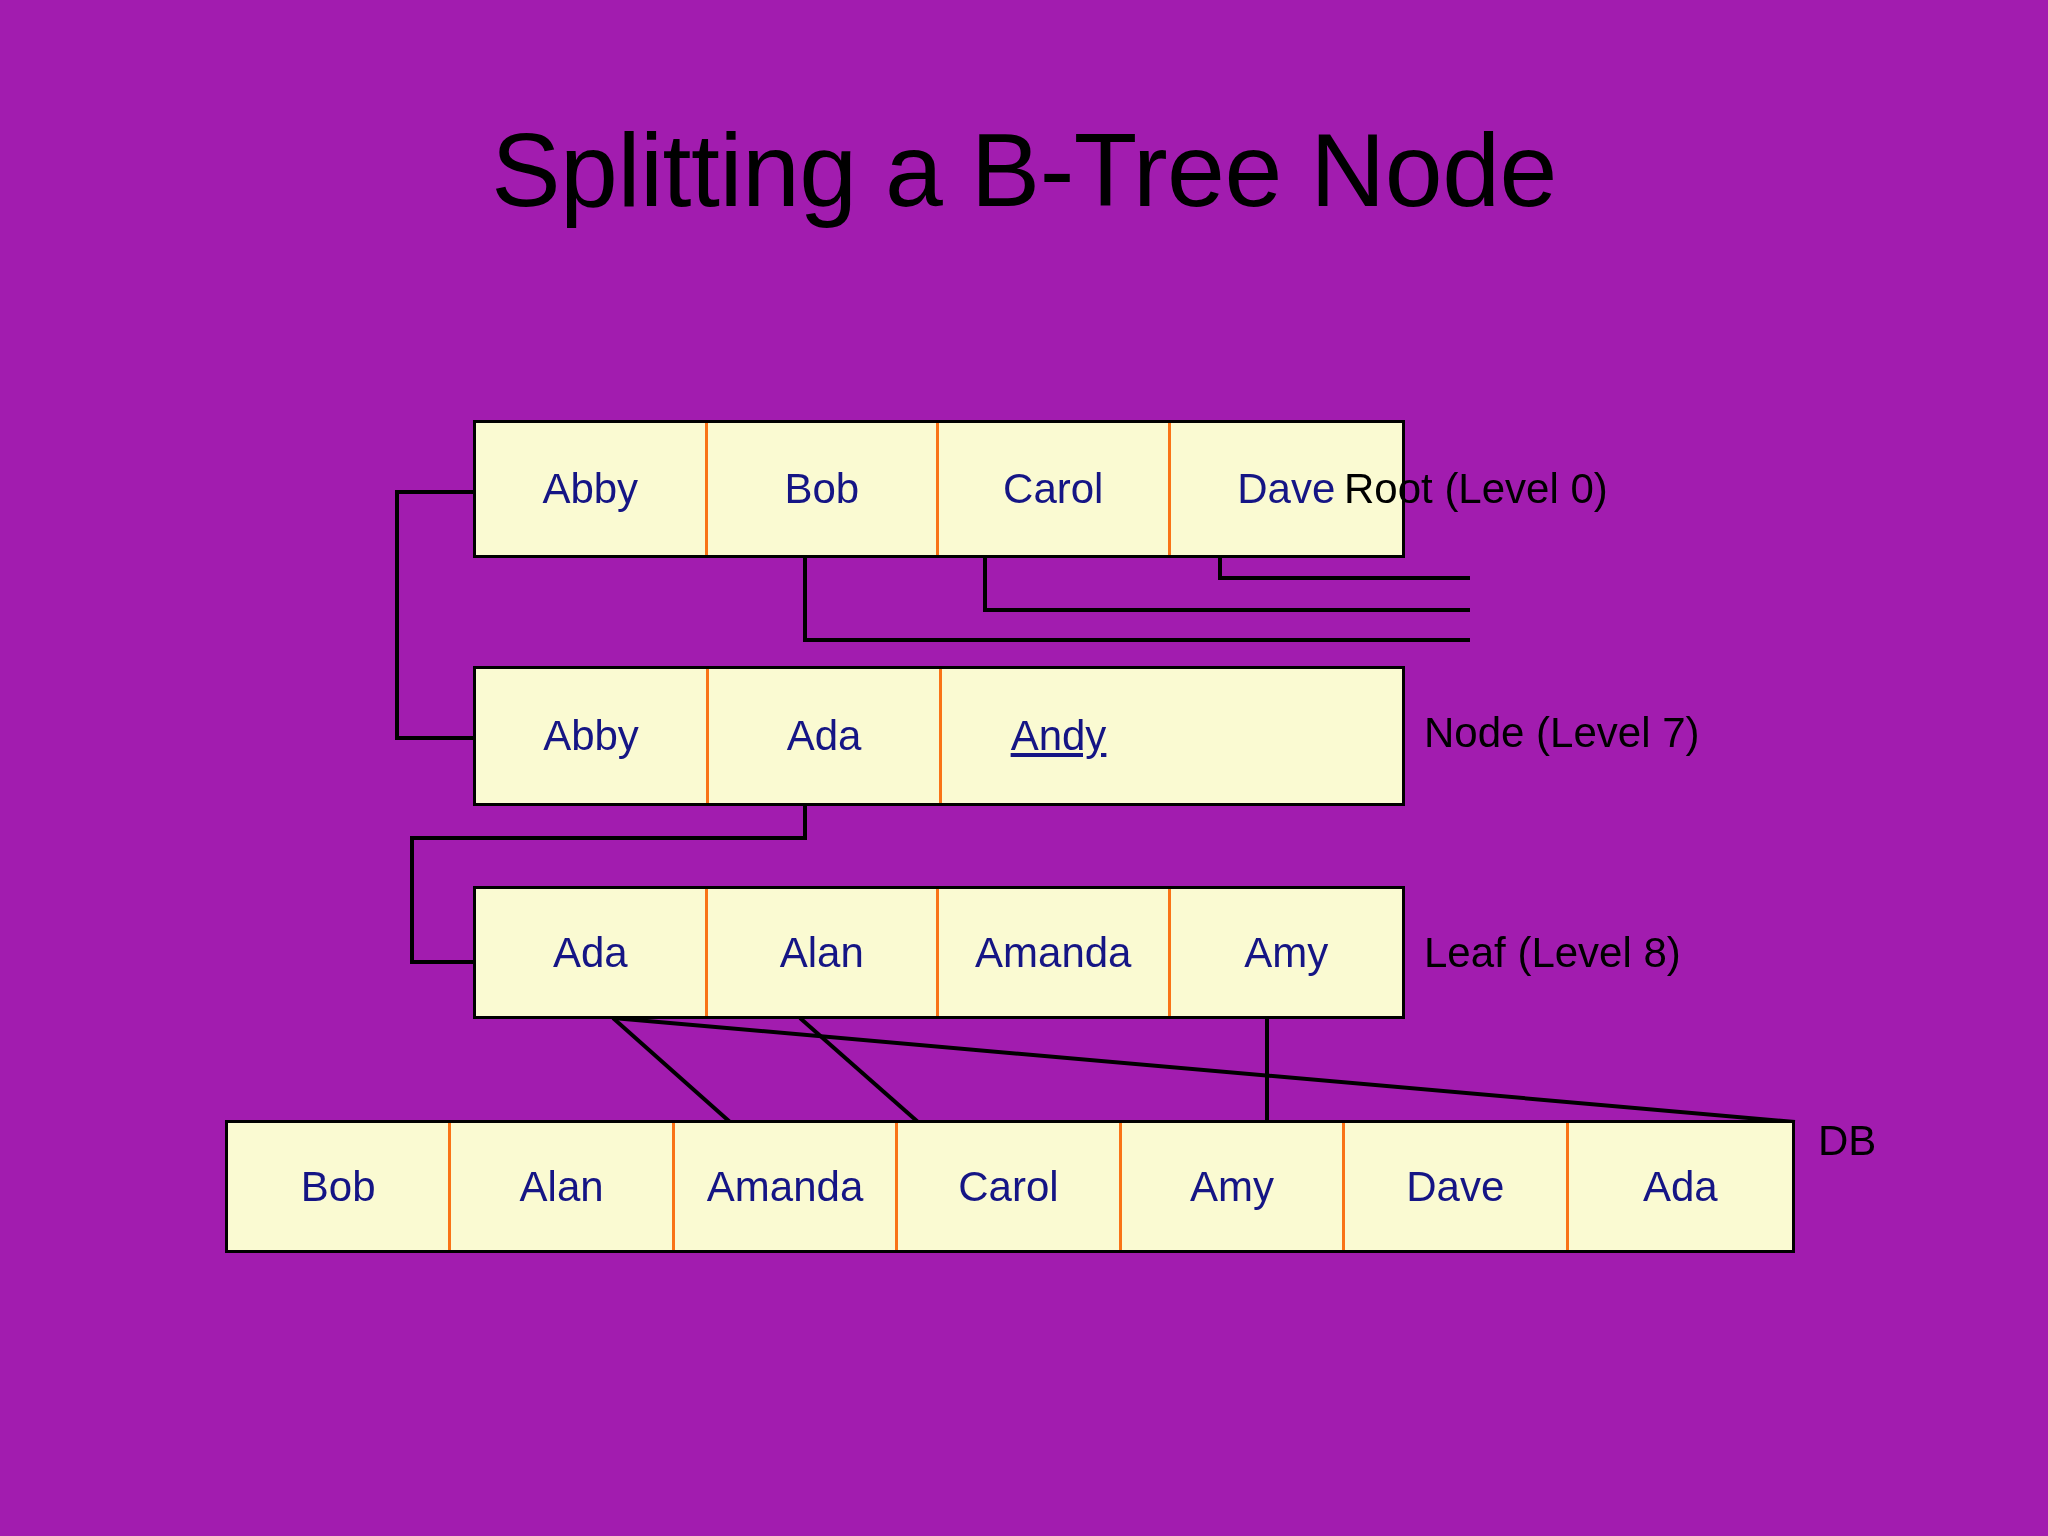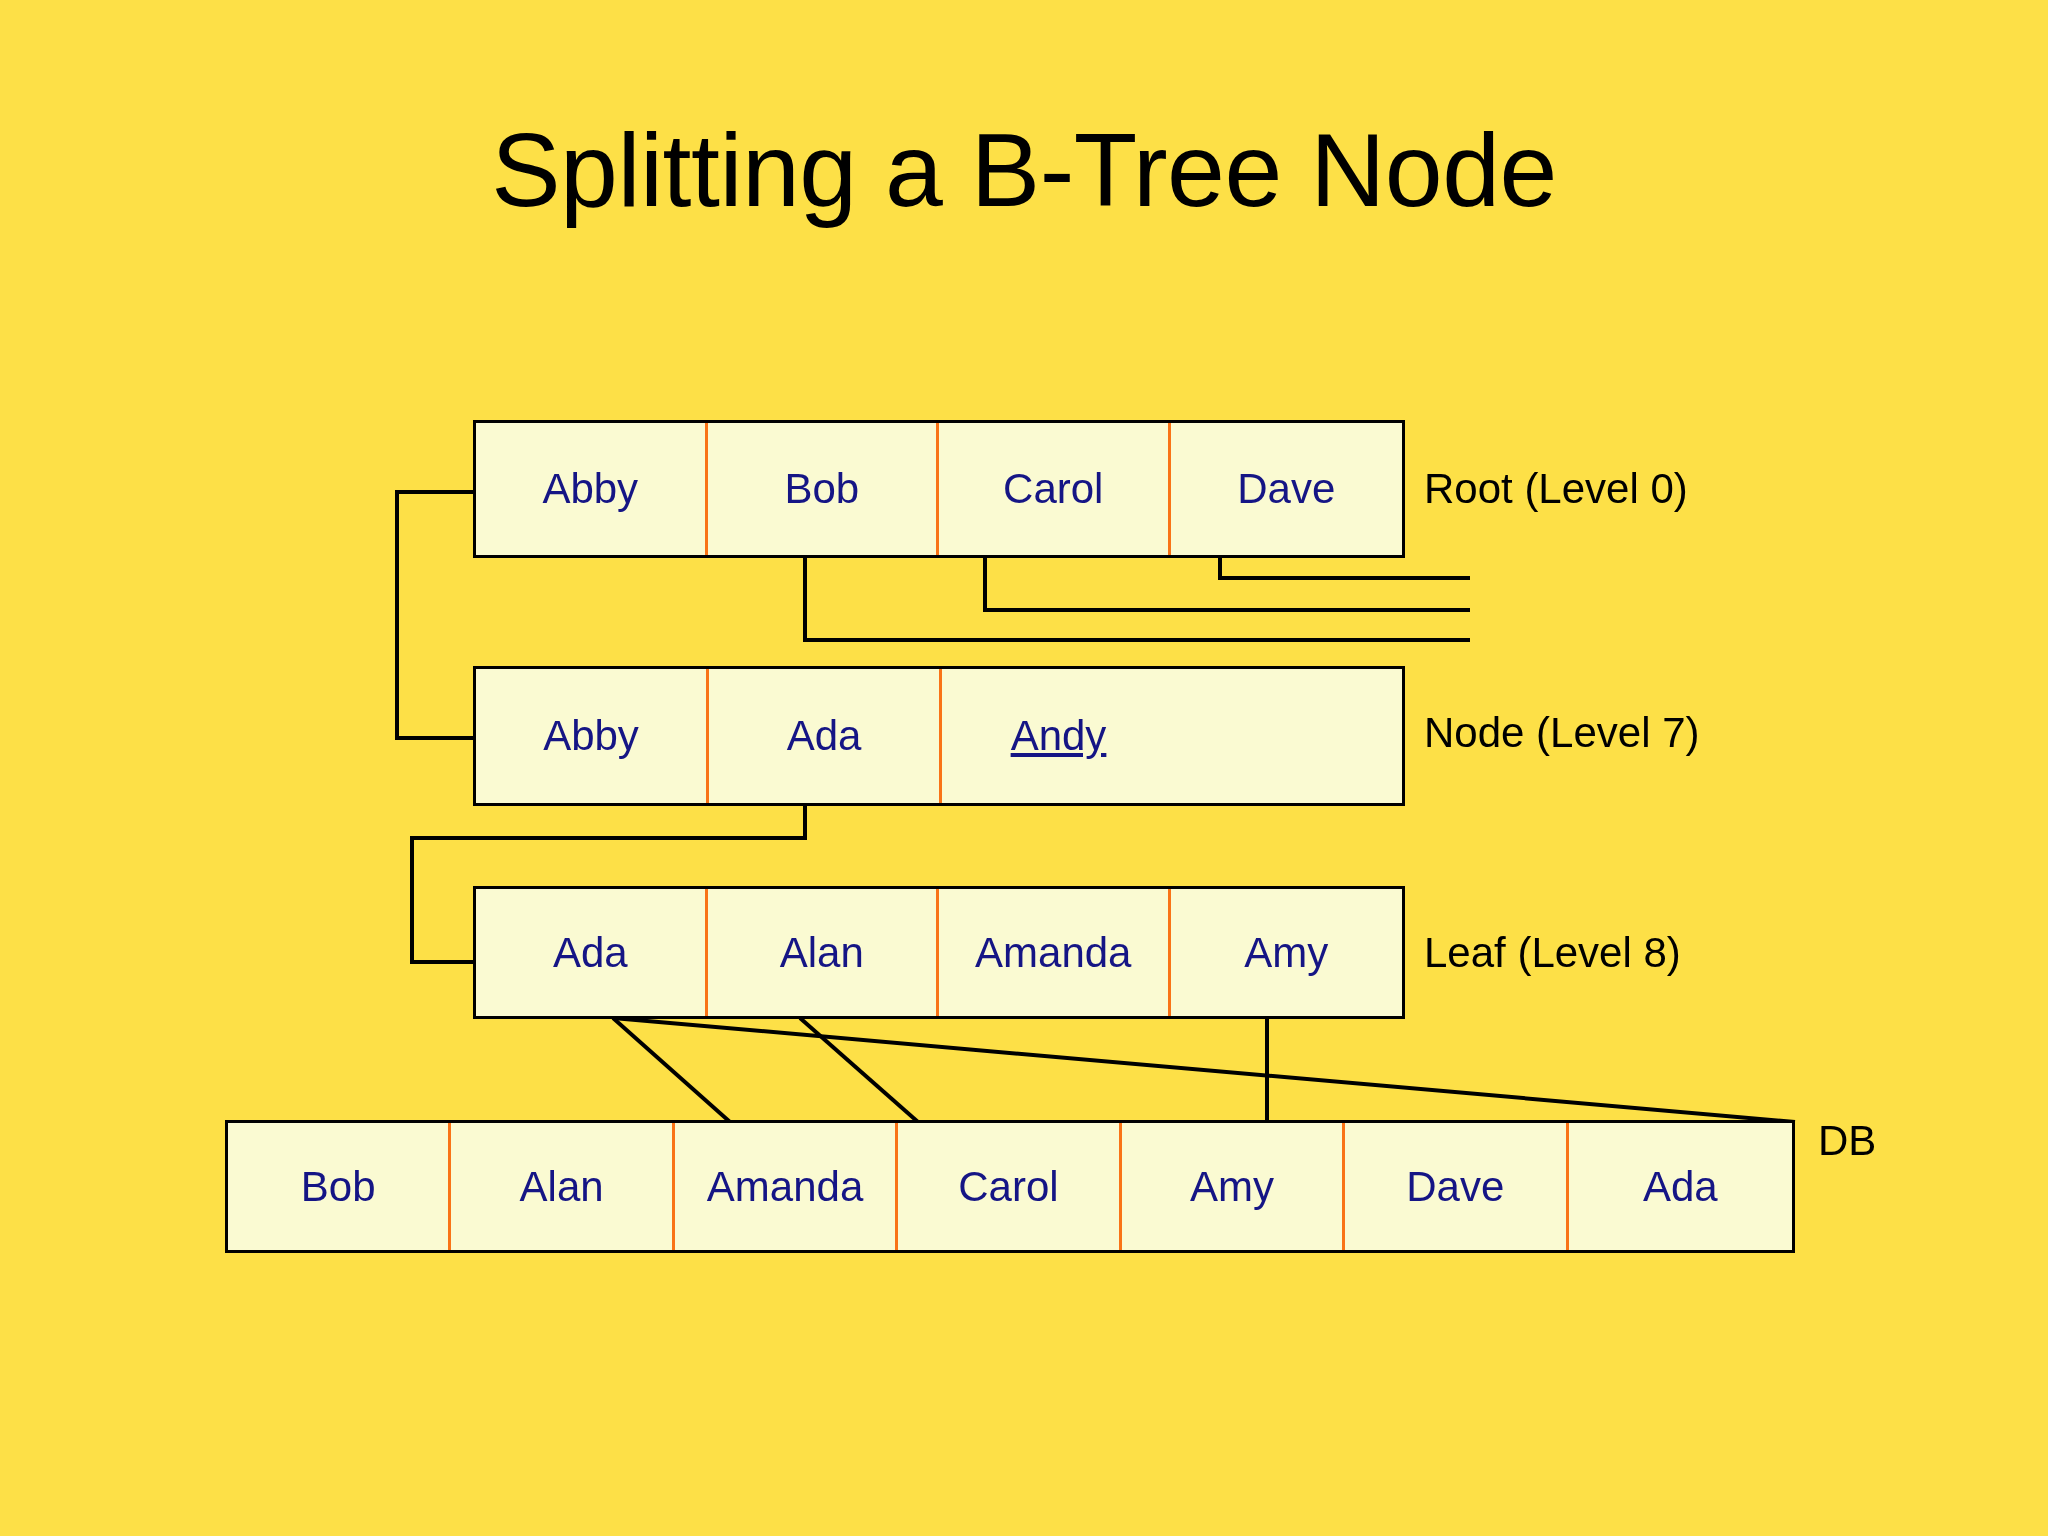--- a/index.html
+++ b/index.html
@@ -10,21 +10,21 @@
   body {
     width: 2048px;
     height: 1536px;
     font-family: "Liberation Sans", sans-serif;
     overflow: hidden;
   }
   #slide {
     position: relative;
     width: 2048px;
     height: 1536px;
-    background: #fde047;
+    background: #a21caf;
   }
   #title {
     position: absolute;
     left: 0;
     top: 118px;
     width: 2048px;
     text-align: center;
     font-size: 104px;
     font-weight: 400;
     color: #000000;
@@ -96,21 +96,21 @@
       <line x1="613" y1="1018" x2="1795" y2="1122"></line>
     </g>
   </svg>
 
   <div class="node-row" style="left:473px; top:420px; width:932px; height:138px;">
     <div class="cell" style="width:233px;">Abby</div>
     <div class="cell" style="width:233px;">Bob</div>
     <div class="cell" style="width:233px;">Carol</div>
     <div class="cell" style="width:233px;">Dave</div>
   </div>
-  <div class="level-label" style="left:1424px; top:468px;">Root (Level 0)</div>
+  <div class="level-label" style="left:1344px; top:468px;">Root (Level 0)</div>
 
   <div class="node-row" style="left:473px; top:666px; width:932px; height:140px;">
     <div class="cell" style="width:233px;">Abby</div>
     <div class="cell" style="width:233px;">Ada</div>
     <div class="cell" style="width:233px;text-decoration:underline;">Andy</div>
   </div>
   <div class="level-label" style="left:1424px; top:712px;">Node (Level 7)</div>
 
   <div class="node-row" style="left:473px; top:886px; width:932px; height:133px;">
     <div class="cell" style="width:233px;">Ada</div>

